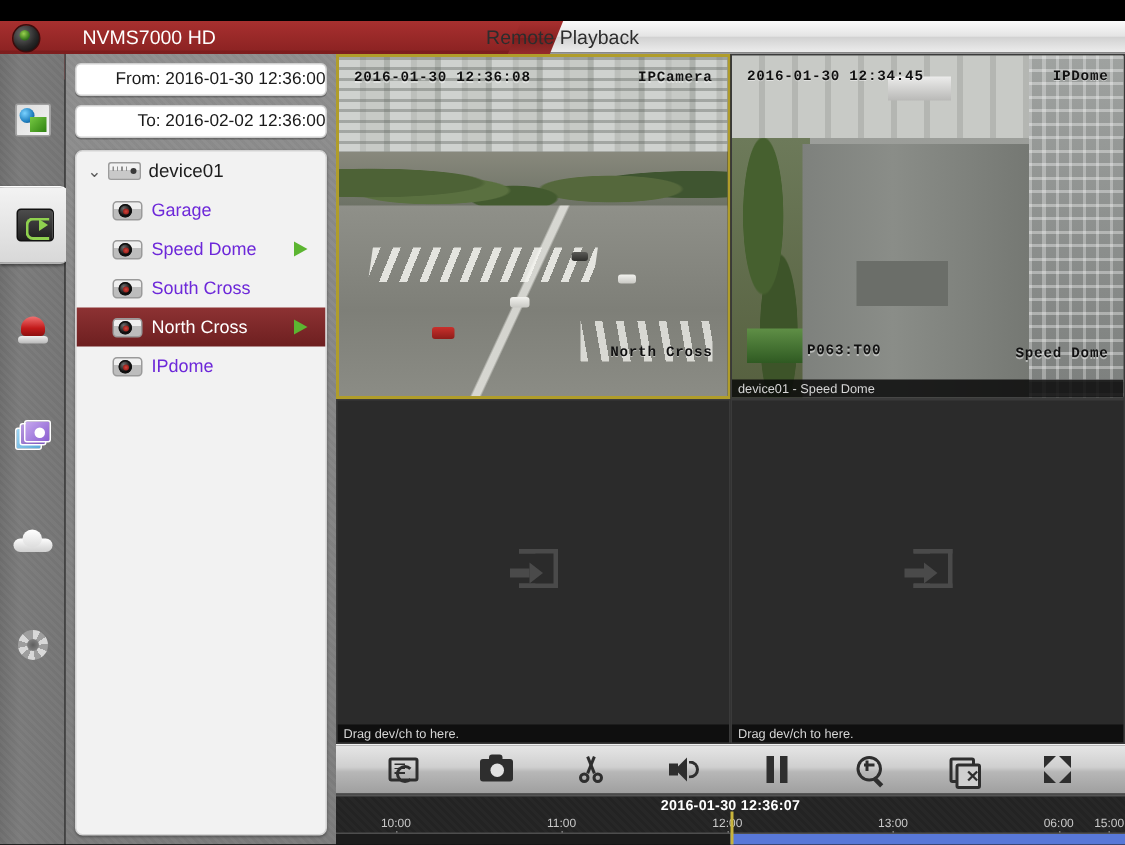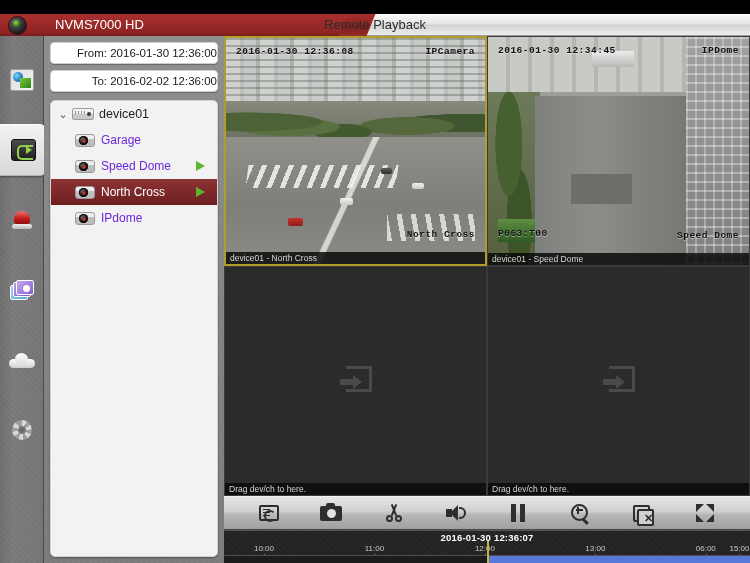--- a/index.html
+++ b/index.html
@@ -257,21 +257,21 @@
   }
 
   .osd{
     position:absolute; color:#111; font-family:"Liberation Mono", monospace;
     font-size:9.5px; font-weight:bold; letter-spacing:.5px;
     text-shadow:0 1px 0 rgba(255,255,255,.45);
   }
   .osd.tl{ left:10px; top:8px; }
   .osd.tr{ right:10px; top:8px; }
   .osd.br{ right:10px; bottom:24px; color:#111; }
-  .osd.bl{ left:10px; bottom:26px; }
+  .osd.bl{ left:10px; bottom:26px;padding-left:40px; }
   .vbar{
     position:absolute; left:0; right:0; bottom:0; height:12px;
     background:rgba(10,10,10,.86); color:#d6d6d6; font-size:8.5px;
     line-height:12px; padding-left:4px; white-space:nowrap; overflow:hidden;
   }
   .empty-cell{ background:#2b2b2b; }
   .drop-icon{
     position:absolute; left:50%; top:50%; transform:translate(-50%,-50%);
     width:32px; height:30px;
   }
@@ -428,20 +428,26 @@
       </div>
 
       <div class="tree-item">
         <span class="cam-icon">
             <i></i>
           </span>
         <span class="ti-label">Speed Dome</span>
         <span class="play-arrow"></span>
       </div>
 
+      <div class="tree-item">
+        <span class="cam-icon">
+            <i></i>
+          </span>
+        <span class="ti-label">South Cross</span>
+      </div>
 
       <div class="tree-item selected">
         <span class="cam-icon">
             <i></i>
           </span>
         <span class="ti-label">North Cross</span>
         <span class="play-arrow"></span>
       </div>
 
       <div class="tree-item">
@@ -464,21 +470,20 @@
             <div class="crosswalk"></div>
             <div class="crosswalk2"></div>
           <div class="car w" style="left:44%;bottom:26%;width:13px;height:7px;"></div>
           <div class="car r" style="left:24%;bottom:17%;width:15px;height:8px;"></div>
           <div class="car d" style="left:60%;bottom:40%;width:11px;height:6px;"></div>
           <div class="car w" style="left:72%;bottom:33%;width:12px;height:6px;"></div>
         </div>
         <div class="osd tl">2016-01-30 12:36:08</div>
         <div class="osd tr">IPCamera</div>
         <div class="osd br">North Cross</div>
-        <div class="vbar">device01 - North Cross</div>
       </div>
 
       <div class="vcell c1">
         <div class="vscene scene-roof">
           <div class="topstrip"></div>
           <div class="ground"></div>
           <div class="gcanopy"></div>
           <div class="block"></div>
           <div class="rightwall"></div>
           <div class="veh"></div>

